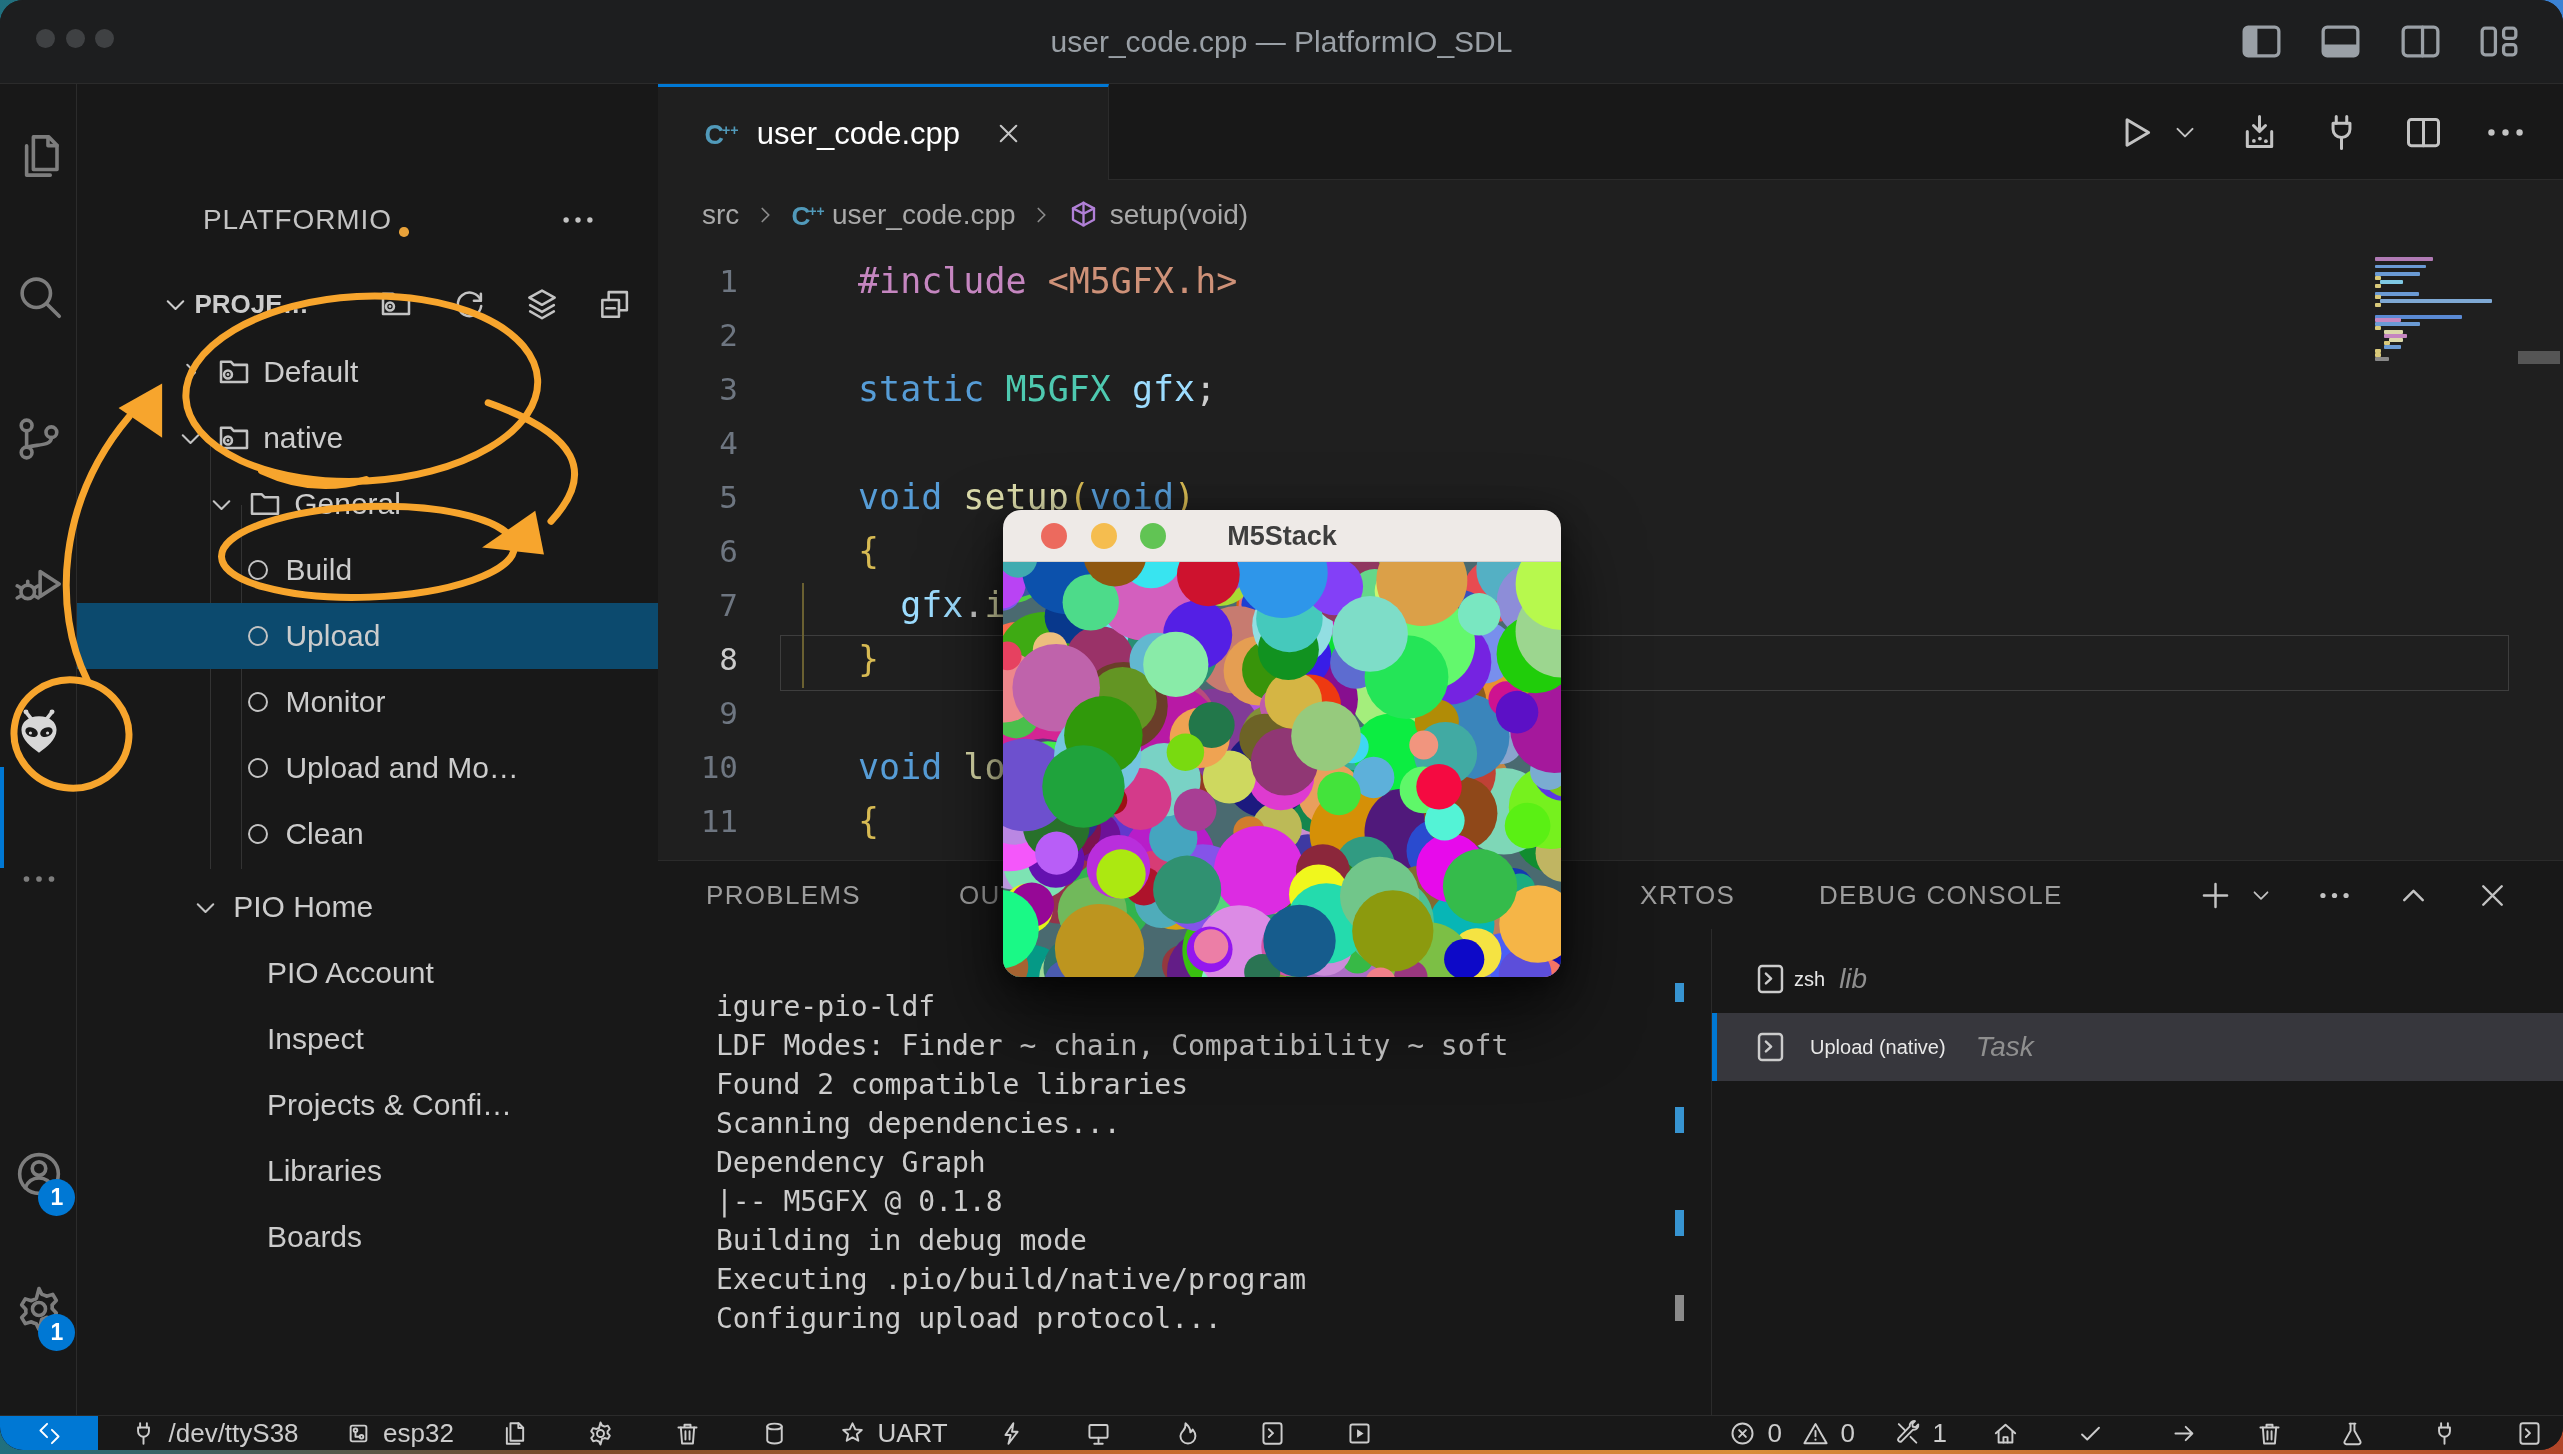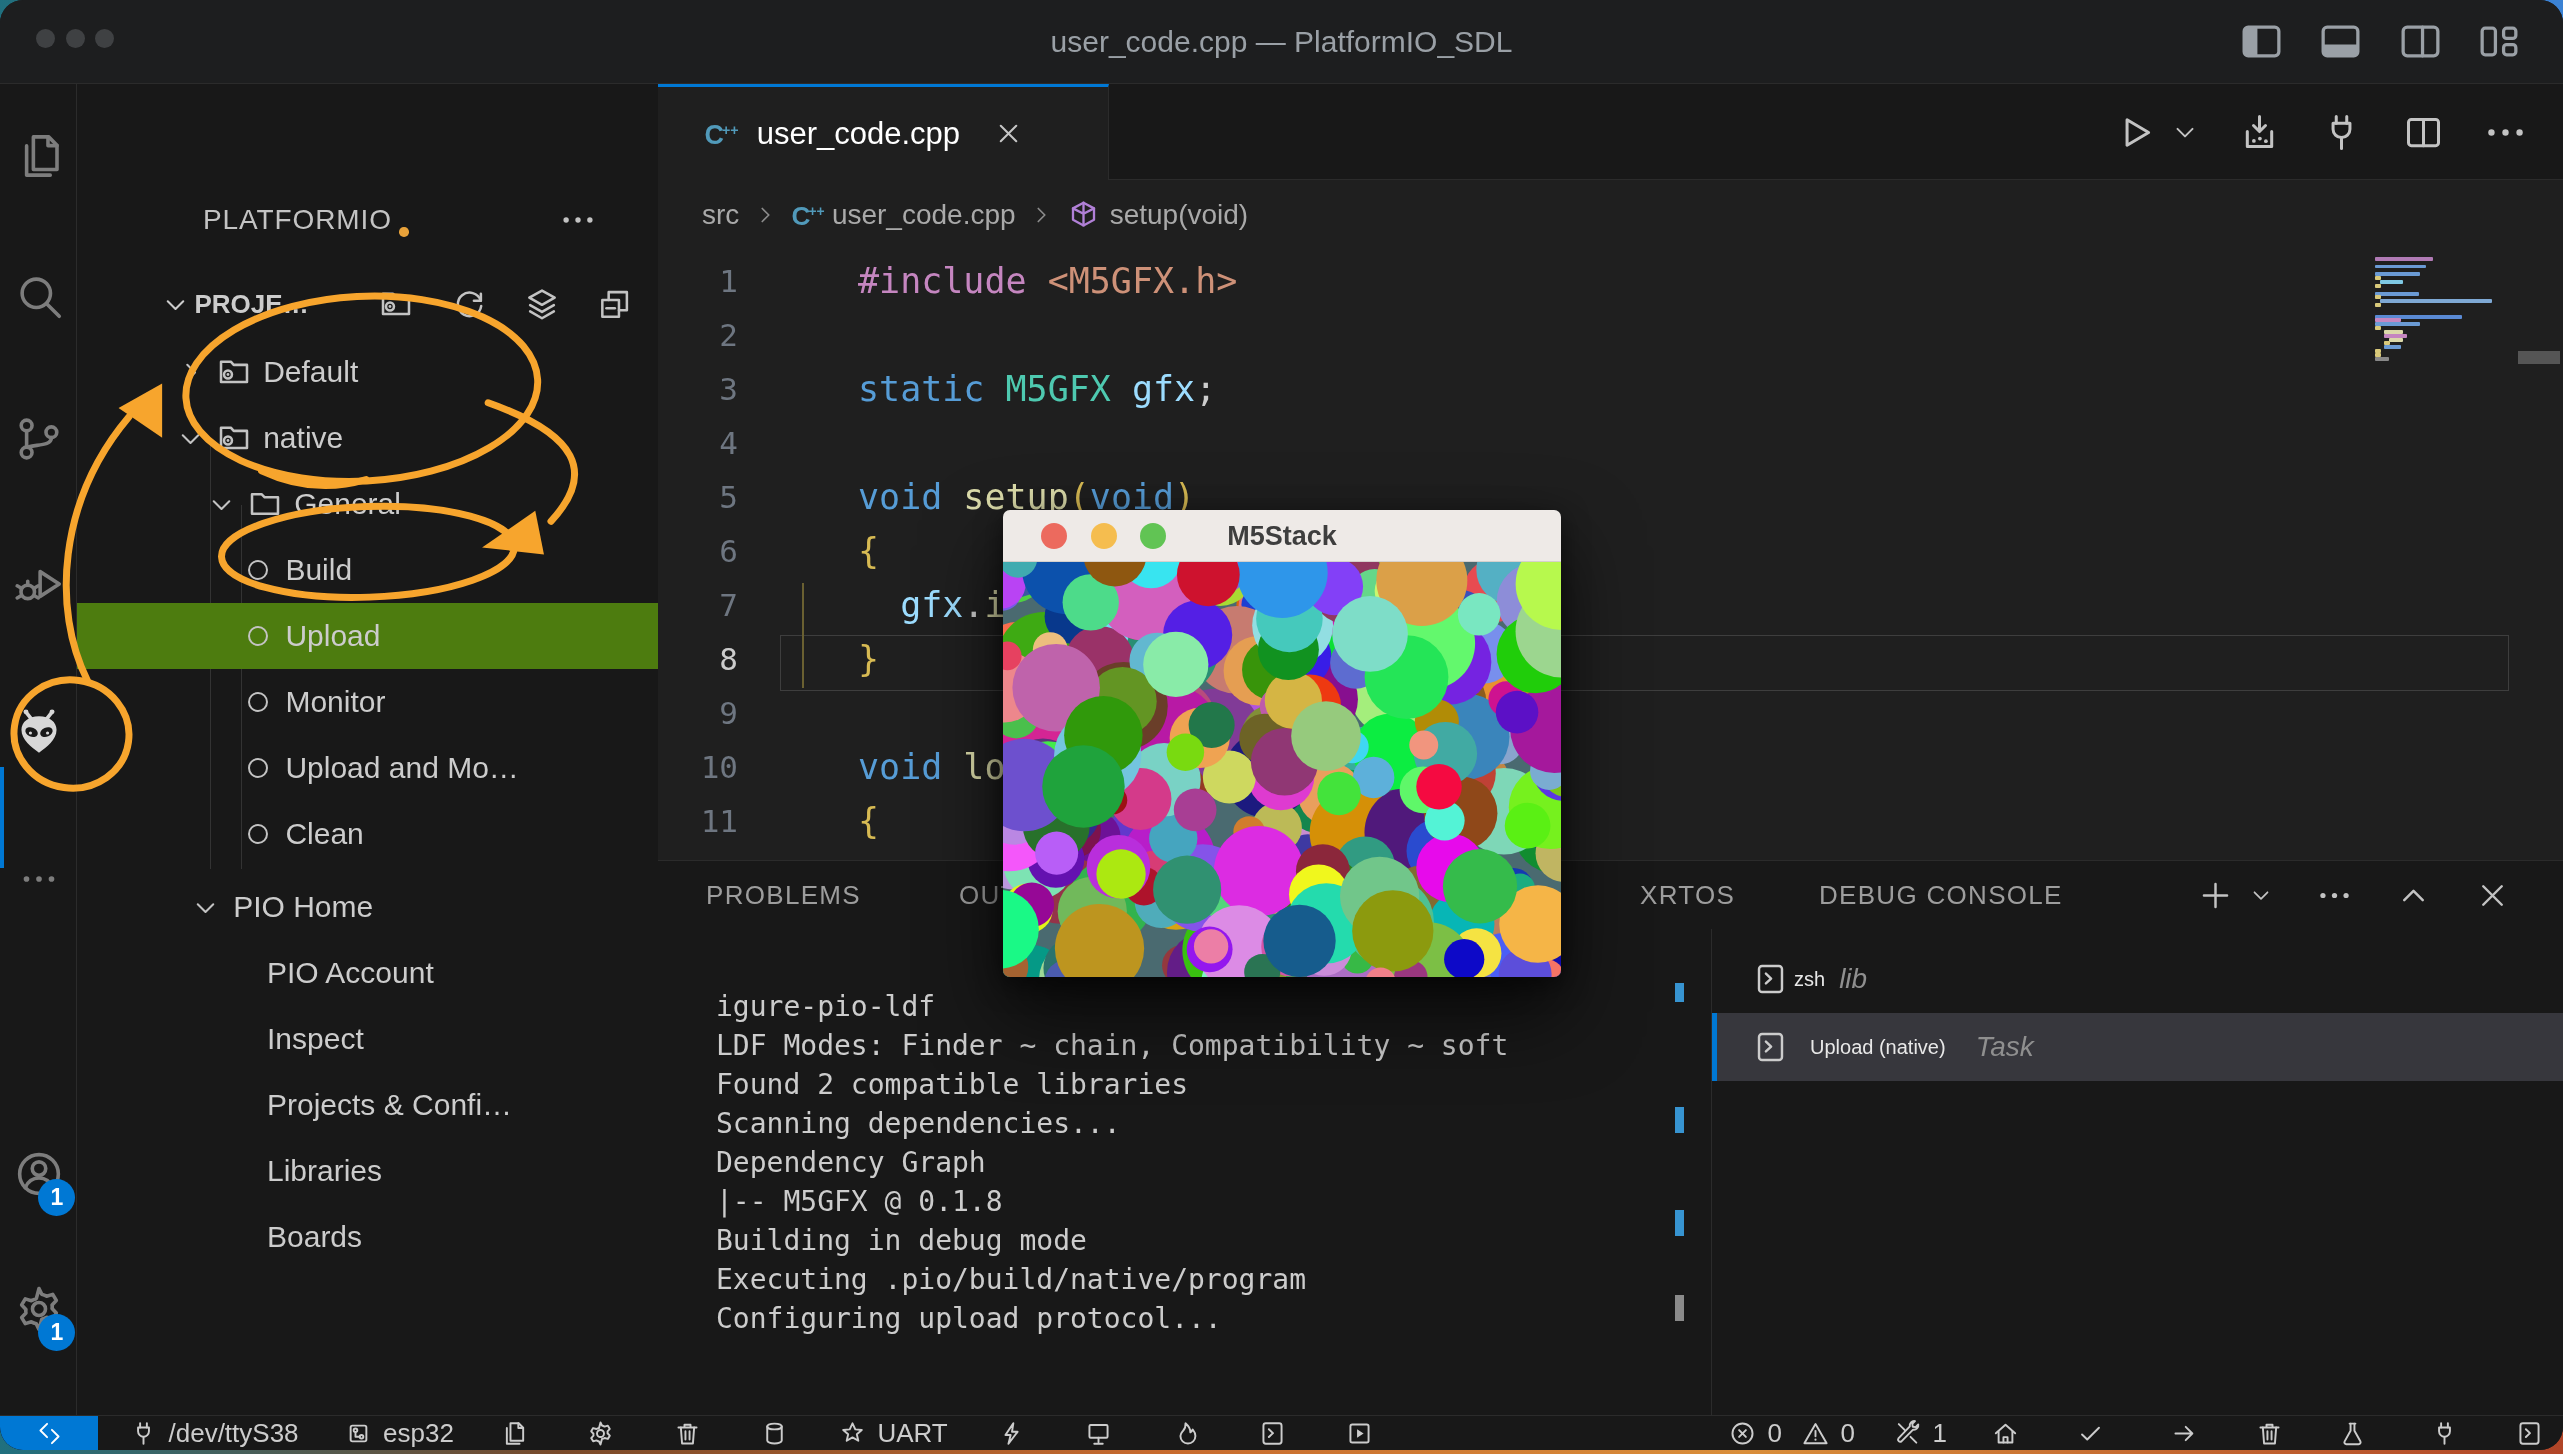--- a/index.html
+++ b/index.html
@@ -34,21 +34,21 @@
   .sb-title .t { margin-left:126px; font-size:28px; letter-spacing:0.9px; color:#c3c3c3; }
   .sb-title .dot { width:9.6px; height:9.6px; border-radius:50%; background:#e8a23a; margin-left:7px; margin-top:24.4px; }
   .sb-title .more { position:absolute; right:61px; color:#c3c3c3; width:38px; height:38px; }
   .sb-section { position:absolute; top:194px; left:0; right:0; height:52px; display:flex; align-items:center; color:#cccccc; }
   .sb-section .chev { width:31px; height:31px; margin-left:83px; }
   .sb-section .h { font-size:26px; font-weight:bold; margin-left:3.5px; }
   .sb-acts { position:absolute; right:24.4px; display:flex; gap:35px; color:#c3c3c3; }
   .sb-acts .ic { width:38px; height:38px; }
   .tree { position:absolute; top:255px; left:0; right:0; }
   .trow { height:66px; display:flex; align-items:center; font-size:30px; color:#cccccc; position:relative; }
-  .trow.selected { background:#4d7c0f;text-align:right; }
+  .trow.selected { background:#0c4a6e;text-align:right; }
   .trow .chev { width:31px; height:31px; color:#c3c3c3; }
   .trow .ticon { width:38px; height:38px; margin:0 10.5px 0 8.7px; color:#c3c3c3; }
   .trow.env .chev { margin-left:98px; }
   .trow.fold .chev { margin-left:129px; }
   .task-bullet { width:20px; height:20px; border:2.6px solid #c3c3c3; border-radius:50%; margin-left:171px; margin-right:17.4px; }
   .qa { position:absolute; top:790px; left:0; right:0; }
   .qa-head { height:66px; display:flex; align-items:center; color:#cccccc; }
   .qa-head .chev { width:31px; height:31px; margin-left:83px; }
   .qa-head .h { font-size:26px; font-weight:bold; margin-left:3.5px; }
   .qa .trow .chev { margin-left:113px; }
@@ -108,21 +108,21 @@
   .sb-remote .ic { width:30px; height:30px; }
   .sb-left { position:absolute; left:98px; top:0; height:35px; display:flex; align-items:center; }
   .sb-right { position:absolute; right:19px; top:0; height:35px; display:flex; align-items:center; }
   .statusbar .ic { width:29px; height:29px; flex:none; }
   .sb-item { display:flex; align-items:center; gap:10.5px; }
 
   
   .annotations { position:absolute; inset:0; pointer-events:none; z-index:55; }
 
   
-  .m5window { position:absolute; left:1003px; top:510px; width:558px; height:467px; border-radius:7px; overflow:hidden; z-index:60; box-shadow:0 35px 78px rgba(0,0,0,.65), 0 7px 26px rgba(0,0,0,.5); background:#444; }
+  .m5window { position:absolute; left:1003px; top:510px; width:558px; height:467px; border-radius:18px; overflow:hidden; z-index:60; box-shadow:0 35px 78px rgba(0,0,0,.65), 0 7px 26px rgba(0,0,0,.5); background:#444; }
   .m5-titlebar { position:absolute; left:0; top:0; right:0; height:52px; background:#eeeae7; border-bottom:0.9px solid #d5d0cc; }
   .m5-dots { position:absolute; left:38px; top:13px; display:flex; gap:23.5px; }
   .m5-dots i { width:26px; height:26px; border-radius:50%; display:block; }
   .m5-title { position:absolute; left:0; right:0; top:0; height:52px; line-height:52px; text-align:center; font-size:27px; font-weight:bold; color:#3e3e3e; }
   .m5-canvas { position:absolute; left:0; top:52px; width:558px; height:415px; }
 
   .ic { display:block; }
   svg.ic { fill:none; stroke:currentColor; stroke-width:1.6; stroke-linecap:round; stroke-linejoin:round; }
 </style>
 </head>

